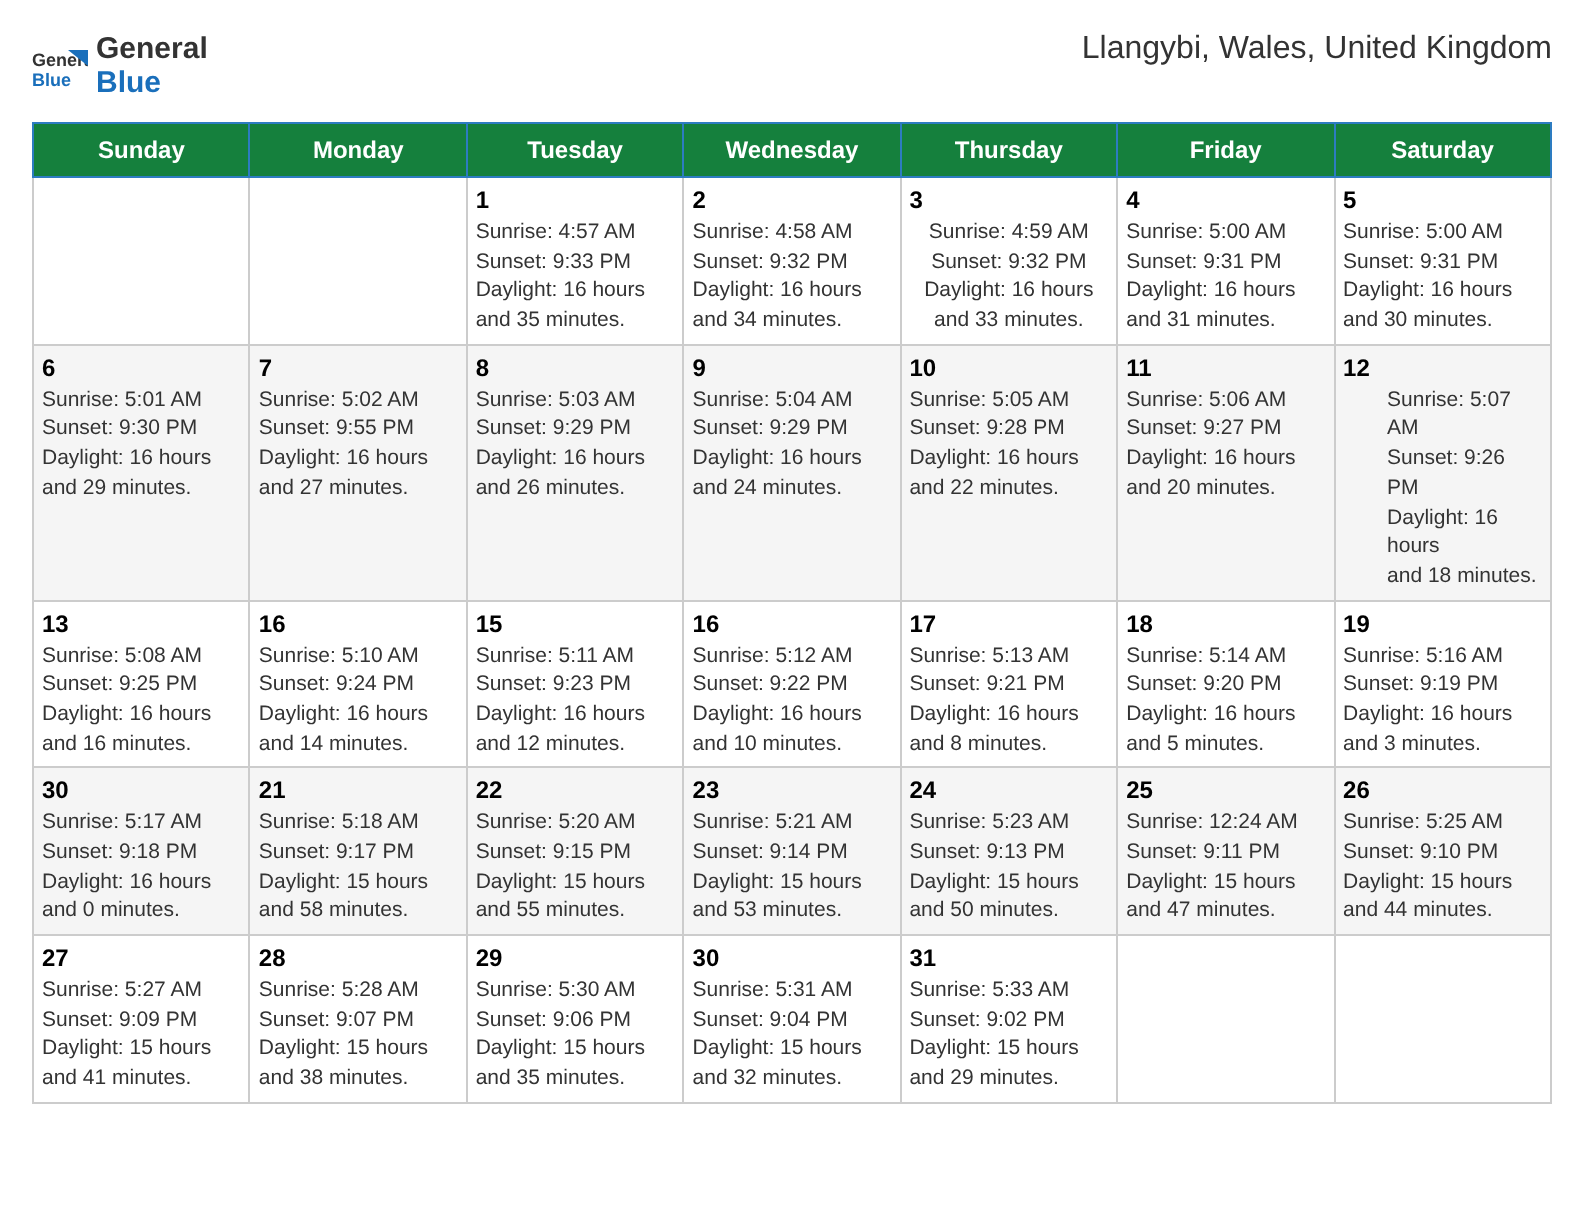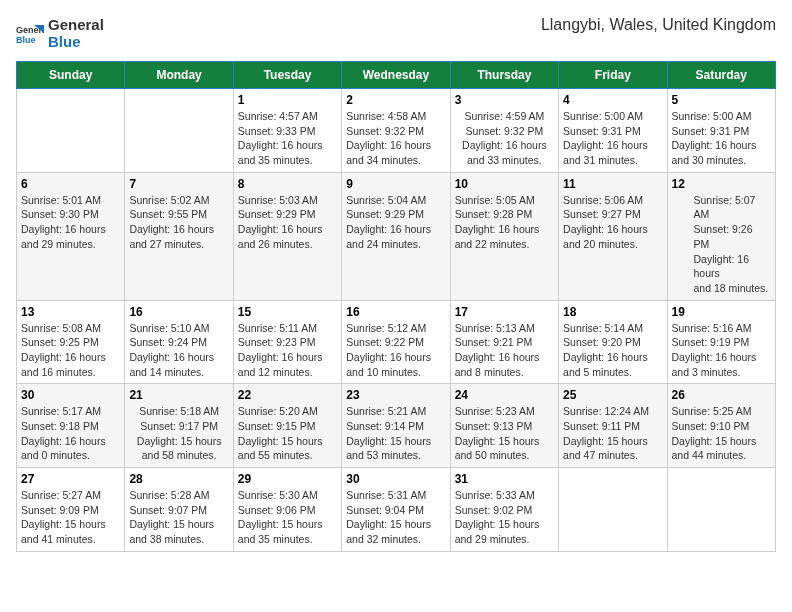--- a/index.html
+++ b/index.html
@@ -251,21 +251,21 @@
       <tr>
         <td>
           <span class="day-number">30</span>
           <div class="day-detail" style="white-space: pre-line;">Sunrise: 5:17 AM
 Sunset: 9:18 PM
 Daylight: 16 hours
 and 0 minutes.</div>
         </td>
         <td>
           <span class="day-number">21</span>
-          <div class="day-detail" style="white-space: pre-line; text-align: center;">Sunrise: 5:18 AM
+          <div class="day-detail" style="white-space: pre-line;">Sunrise: 5:18 AM
 Sunset: 9:17 PM
 Daylight: 15 hours
 and 58 minutes.</div>
         </td>
         <td>
           <span class="day-number">22</span>
           <div class="day-detail" style="white-space: pre-line;">Sunrise: 5:20 AM
 Sunset: 9:15 PM
 Daylight: 15 hours
 and 55 minutes.</div>

